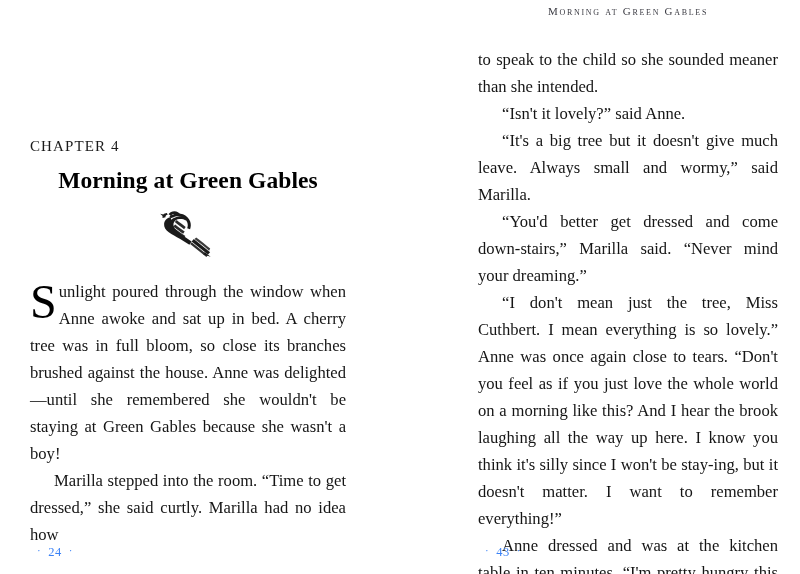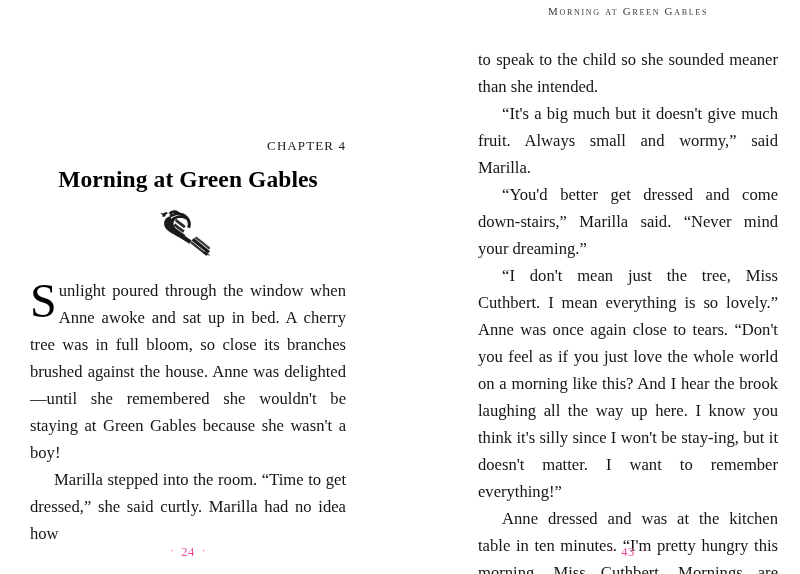--- a/index.html
+++ b/index.html
@@ -48,22 +48,22 @@
 
   .column-body {
     position: absolute;
     width: 100%;
   }
   .page-left .column-body  { top: 138px; }
   .page-right .column-body { top: 46px; }
 
   
   .chapter-label {
-    text-align: right;
-    font-size: 13px;
+    text-align: left;
+    font-size: 15px;
     font-variant: small-caps;
     letter-spacing: 1.1px;
     color: #1a1a1a;
     margin: 0 0 13px 0;
     white-space: nowrap;
   }
   .chapter-title {
     text-align: center;
     font-size: 23.5px;
     font-weight: bold;
@@ -102,23 +102,23 @@
     padding: 2px 2px 0 0;
     margin-top: 1px;
     font-weight: normal;
     color: #000;
   }
 
   
   .folio {
     position: absolute;
     bottom: 14px;
-    text-align: center;
+    text-align: left;
     font-size: 12.5px;
-    color: #ec4899;
+    color: #3b82f6;
     letter-spacing: 0.5px;
     width: 100%;
   }
   .folio .dot {
     display: inline-block;
     padding: 0 7px;
     font-size: 11px;
     vertical-align: 2px;
   }
 </style>
@@ -166,21 +166,22 @@
 
     <div class="folio">
       <span class="dot">·</span><span>24</span><span class="dot">·</span>
     </div>
   </div>
 
   <div class="page page-right">
     <div class="column-body">
 
       <p class="para noindent">to speak to the child so she sounded meaner than she intended.</p>
-      <p class="para">“It's a big much but it doesn't give much fruit. Always small and wormy,” said Marilla.</p>
+      <p class="para">“Isn't it lovely?” said Anne.</p>
+      <p class="para">“It's a big tree but it doesn't give much leave. Always small and wormy,” said Marilla.</p>
       <p class="para">“You'd better get dressed and come down-stairs,” Marilla said. “Never mind your dreaming.”</p>
       <p class="para">“I don't mean just the tree, Miss Cuthbert. I mean everything is so lovely.” Anne was once again close to tears. “Don't you feel as if you just love the whole world on a morning like this? And I hear the brook laughing all the way up here. I know you think it's silly since I won't be stay-ing, but it doesn't matter. I want to remember everything!”</p>
       <p class="para">Anne dressed and was at the kitchen table in ten minutes. “I'm pretty hungry this morning, Miss Cuthbert. Mornings are lovely, don't you think? It means the day is fresh and anything is possible.”</p>
 
     </div>
 
     <div class="folio">
       <span class="dot">·</span><span>43</span><span class="dot">·</span>
     </div>
   </div>

